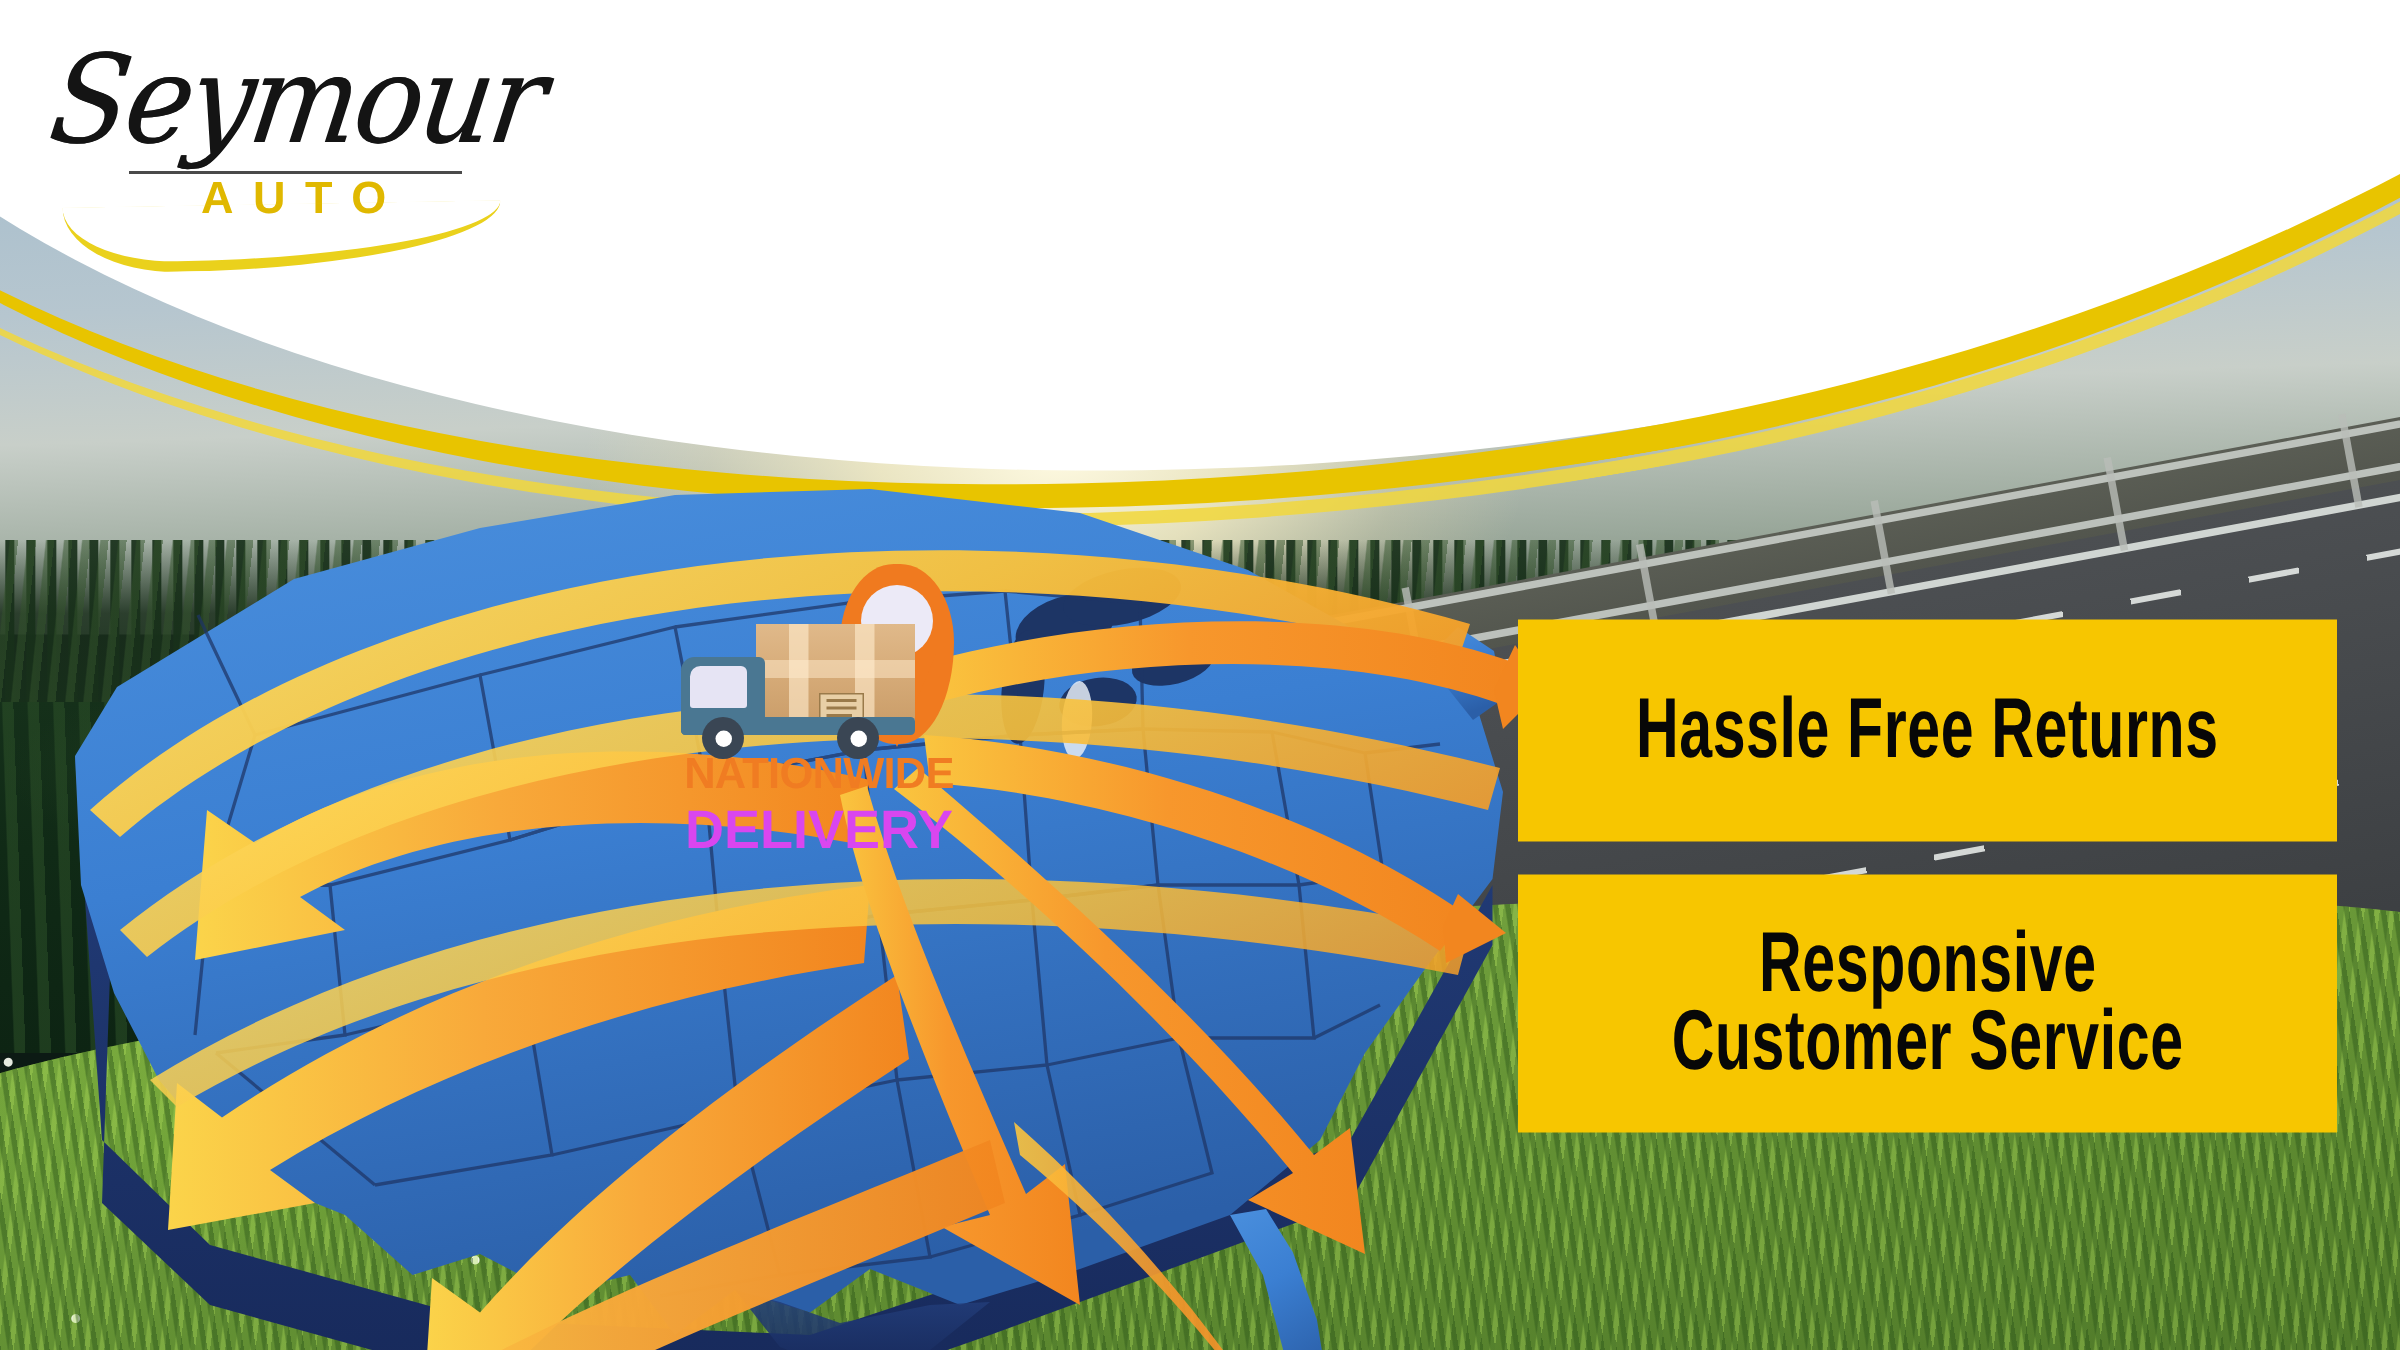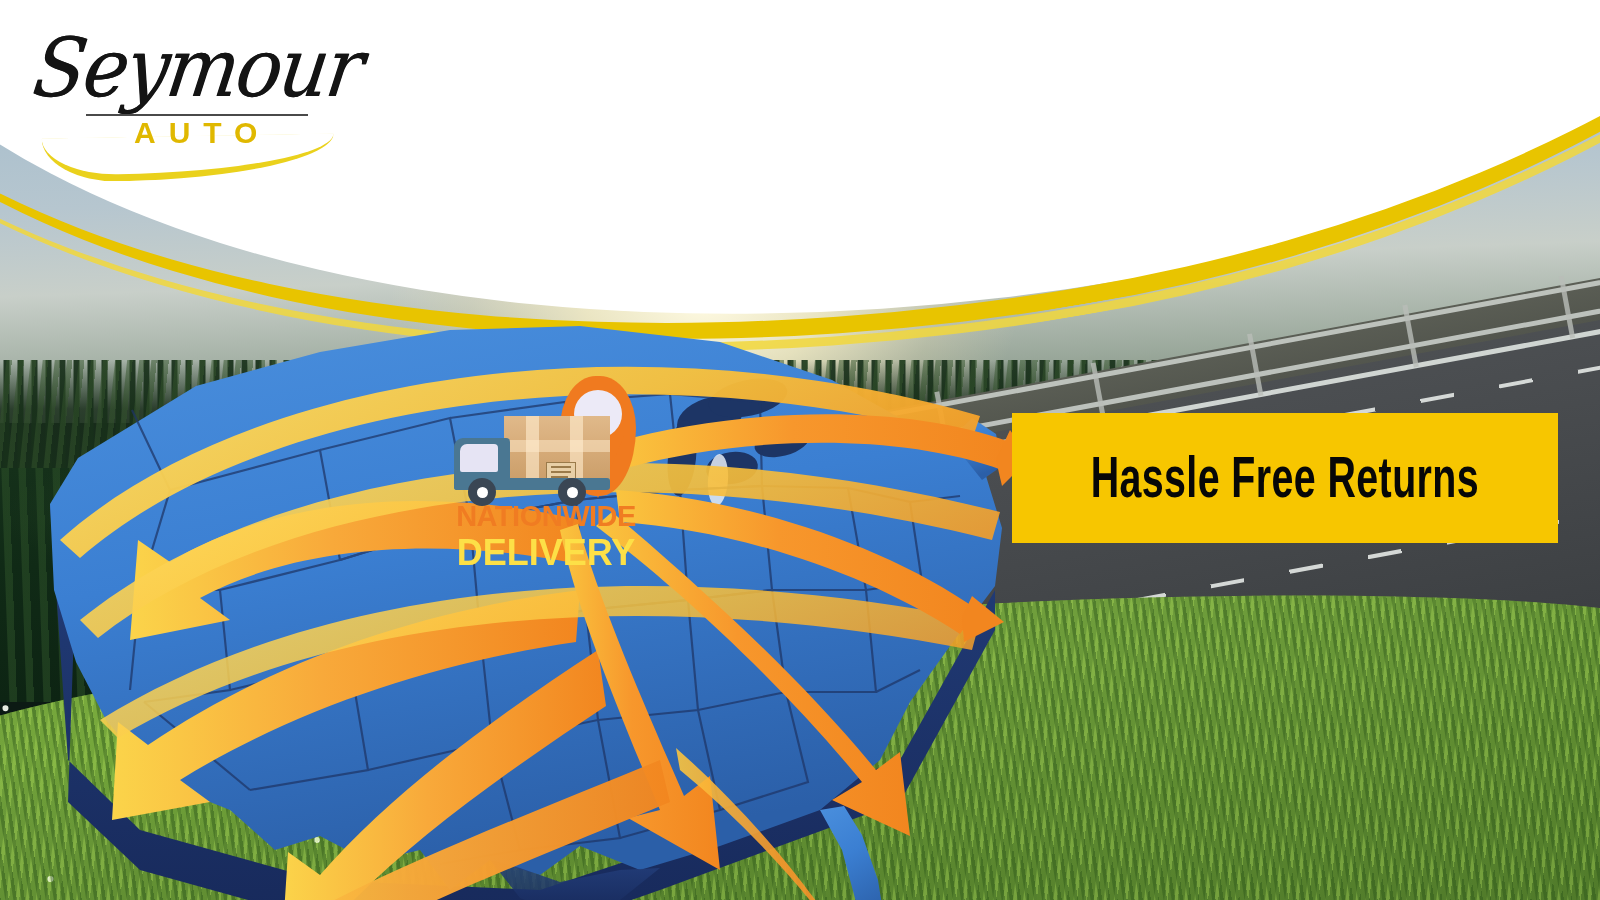--- a/index.html
+++ b/index.html
@@ -234,21 +234,21 @@
   .truck .w1 { left:14px; }
   .truck .w2 { left:104px; }
 
   .nationwide-text { position:absolute; left:416px; top:500px; width:260px; text-align:center; }
   .nationwide-text .l1 {
     font-family:"Liberation Sans", sans-serif;
     font-size:29px; font-weight:700; color:#F07C22; letter-spacing:-0.5px;
   }
   .nationwide-text .l2 {
     font-family:"Liberation Sans", sans-serif;
-    font-size:36px; font-weight:700; color:#fde047; letter-spacing:0px;
+    font-size:36px; font-weight:700; color:#d946ef; letter-spacing:0px;
     margin-top:-1px;
   }
 
   
   .feature {
     position:absolute;
     background:#F7C600;
     display:flex; flex-direction:column;
     align-items:center; justify-content:center;
     color:#070707;
@@ -258,21 +258,21 @@
     line-height:1.08;
   }
   .feature .line {
     font-size:48px;
     font-weight:700;
     transform:scaleX(0.82) scaleY(1.18);
     letter-spacing:0.5px;
     white-space:nowrap;
   }
   #feature-0 { left:1012px; top:195px;  width:546px; height:172px; }
-  #feature-1 { left:1012px; top:413px;  width:546px; height:130px; }
+  #feature-1 { left:1012px; top:413px;  width:546px; height:148px; }
   #feature-2 { left:1012px; top:583px;  width:546px; height:172px; }
 </style>
 </head>
 <body>
 
 <div class="banner">
 
   <div class="photo">
     <div class="sky">
       <div class="cloud c1"></div>
@@ -485,14 +485,18 @@
   </div>
 
   <div class="nationwide-text">
     <div class="l1">NATIONWIDE</div>
     <div class="l2">DELIVERY</div>
   </div>
 
   <div class="feature" id="feature-1">
       <div class="line">Hassle Free Returns</div>
     </div>
+  <div class="feature" id="feature-2">
+      <div class="line">Responsive</div>
+      <div class="line">Customer Service</div>
+    </div>
 
 </div>
 
 </body></html>

